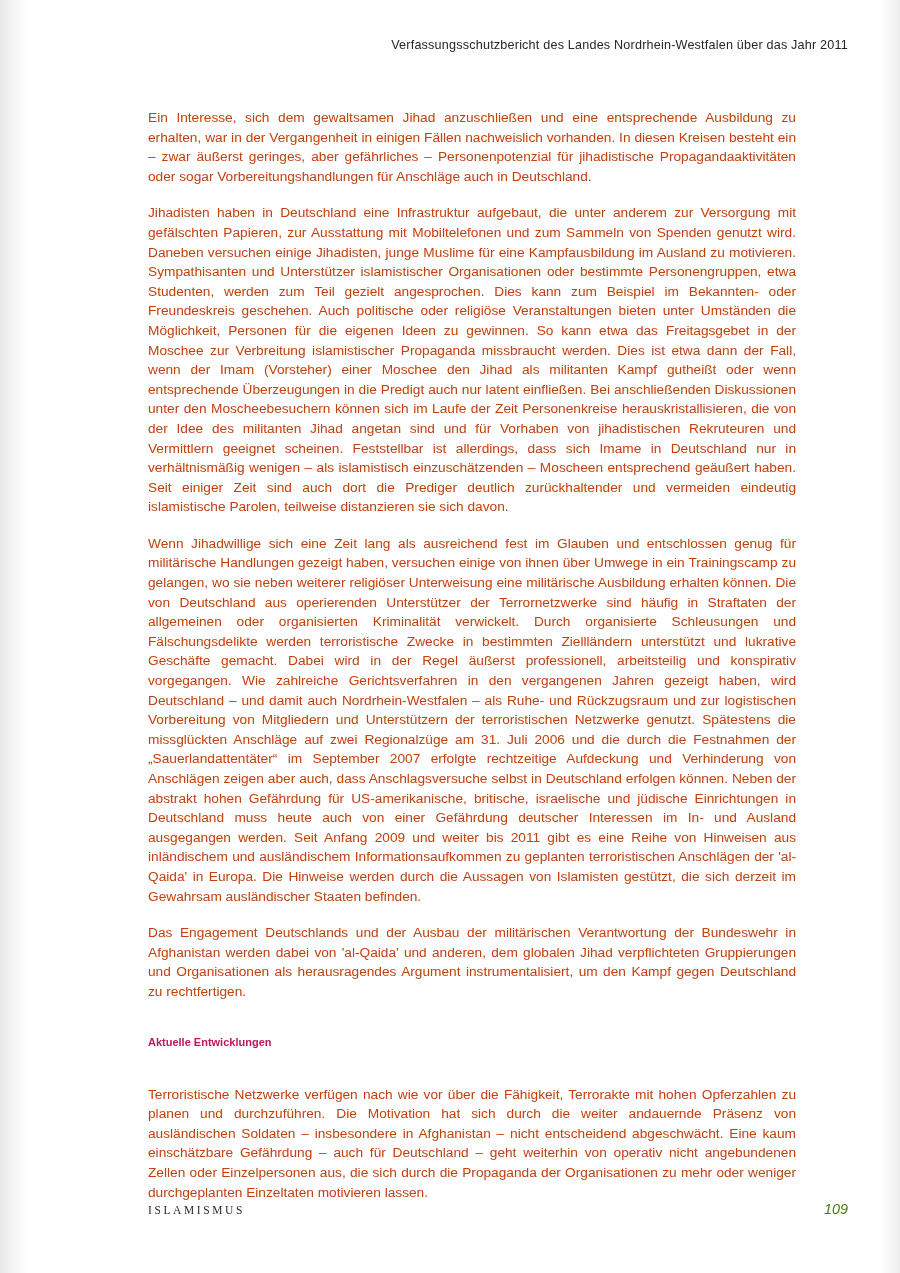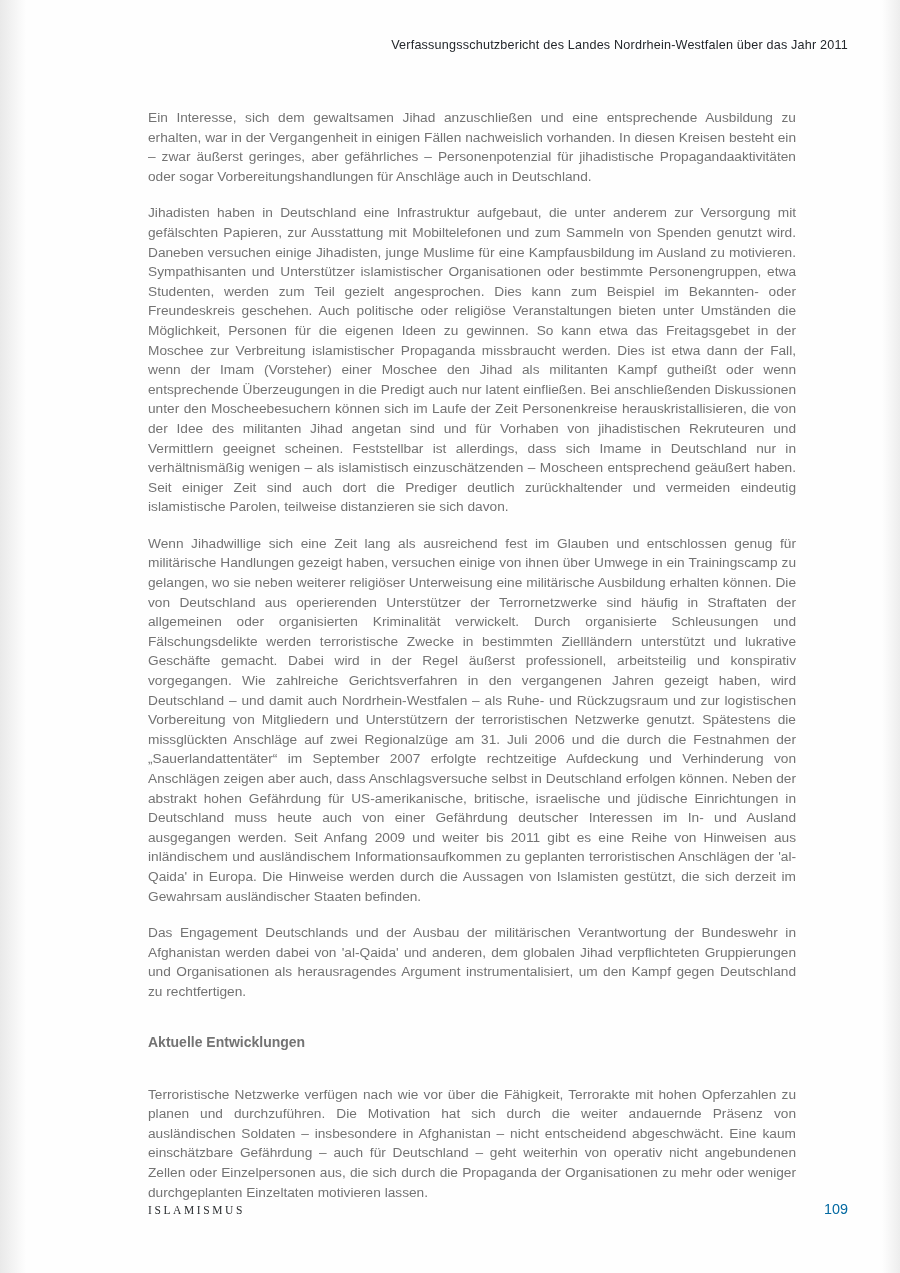--- a/index.html
+++ b/index.html
@@ -56,51 +56,52 @@
     top: 108px;
     width: 648px;
   }
 
   p.body {
     margin: 0 0 17px 0;
     font-size: 13.7px;
     line-height: 19.6px;
     text-align: justify;
     text-justify: inter-word;
-    color: #737373;
+    color: #c2410c;
     hyphens: manual;
   }
   p.body:last-child { margin-bottom: 0; margin-top: 33px; }
 
   h2.subhead {
     margin: 31px 0 15px 0;
-    font-size: 14px;
+    font-size: 11px;
     line-height: 19px;
     font-weight: bold;
-    color: #737373;
+    color: #be185d;
   }
 
   .footer {
     position: absolute;
     left: 148px;
     right: 52px;
     bottom: 56px;
     display: flex;
     align-items: baseline;
     justify-content: space-between;
   }
   .footer-section {
     font-family: "Liberation Serif", serif;
     font-size: 11.5px;
     letter-spacing: 2.6px;
     color: #2a2d30;
   }
   .footer-page {
     font-size: 14.4px;
-    color: #0369a1;
+    color: #4d7c0f;
+    font-style: italic;
   }
 </style>
 </head>
 <body>
 
 <div class="page">
 
   <div class="running-head">Verfassungsschutzbericht des Landes Nordrhein-Westfalen über das Jahr 2011</div>
 
   <div class="content">

